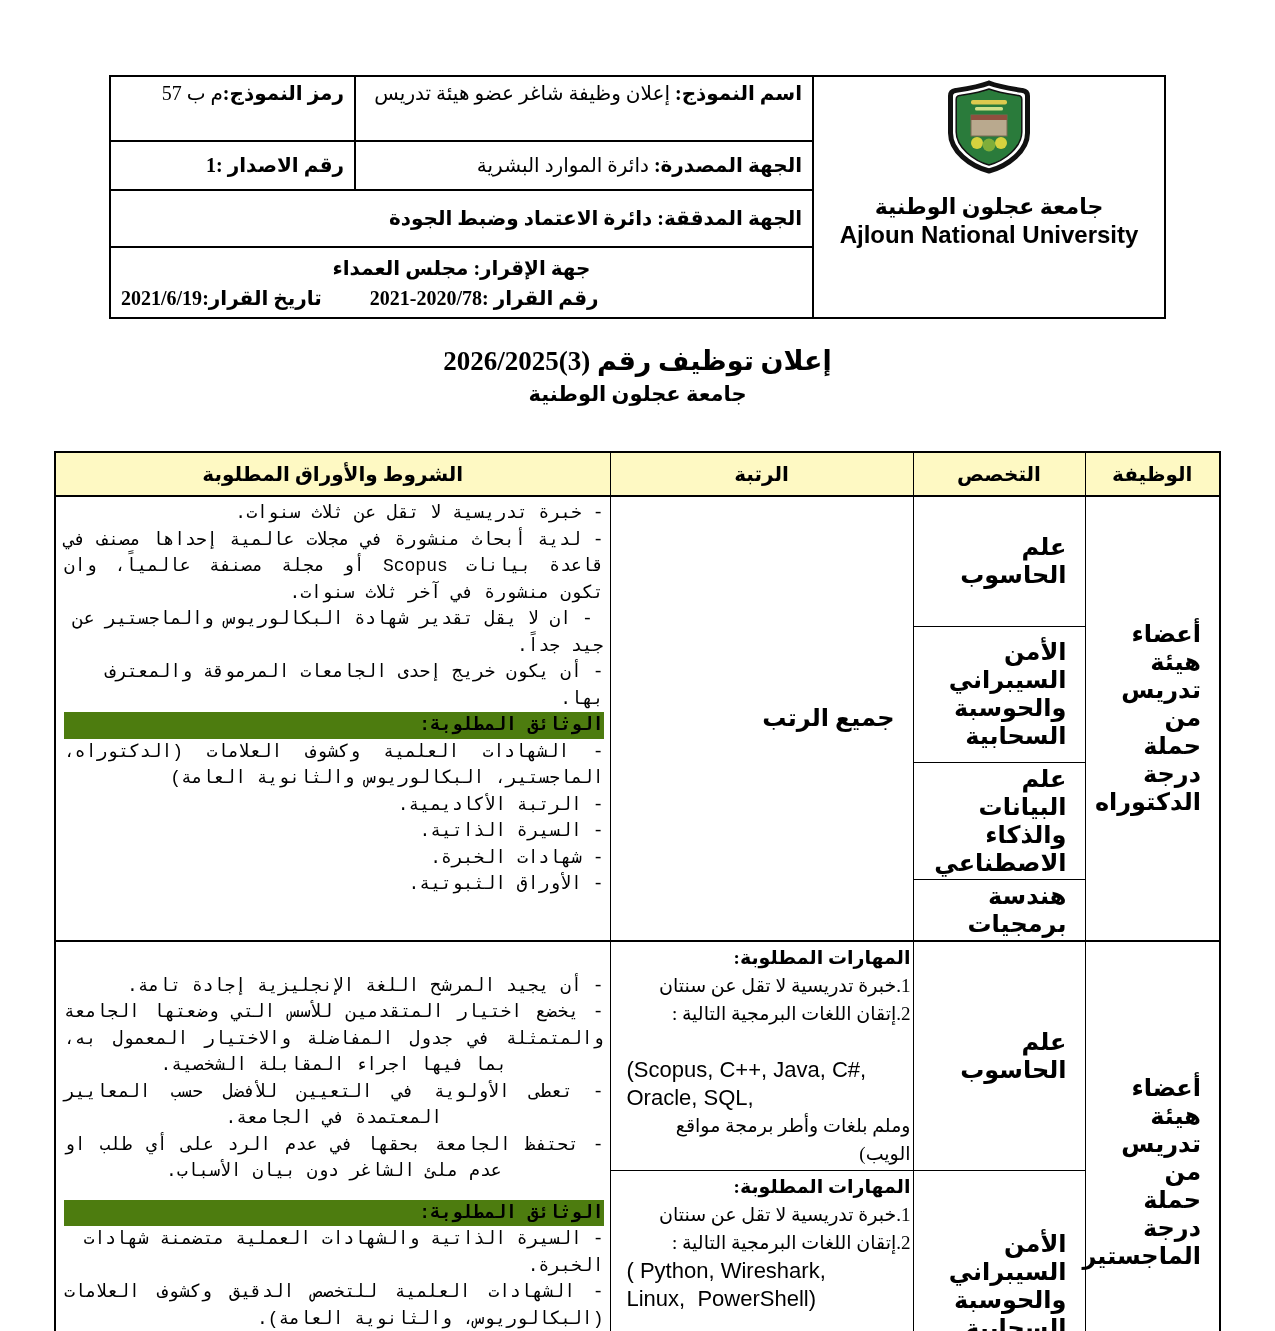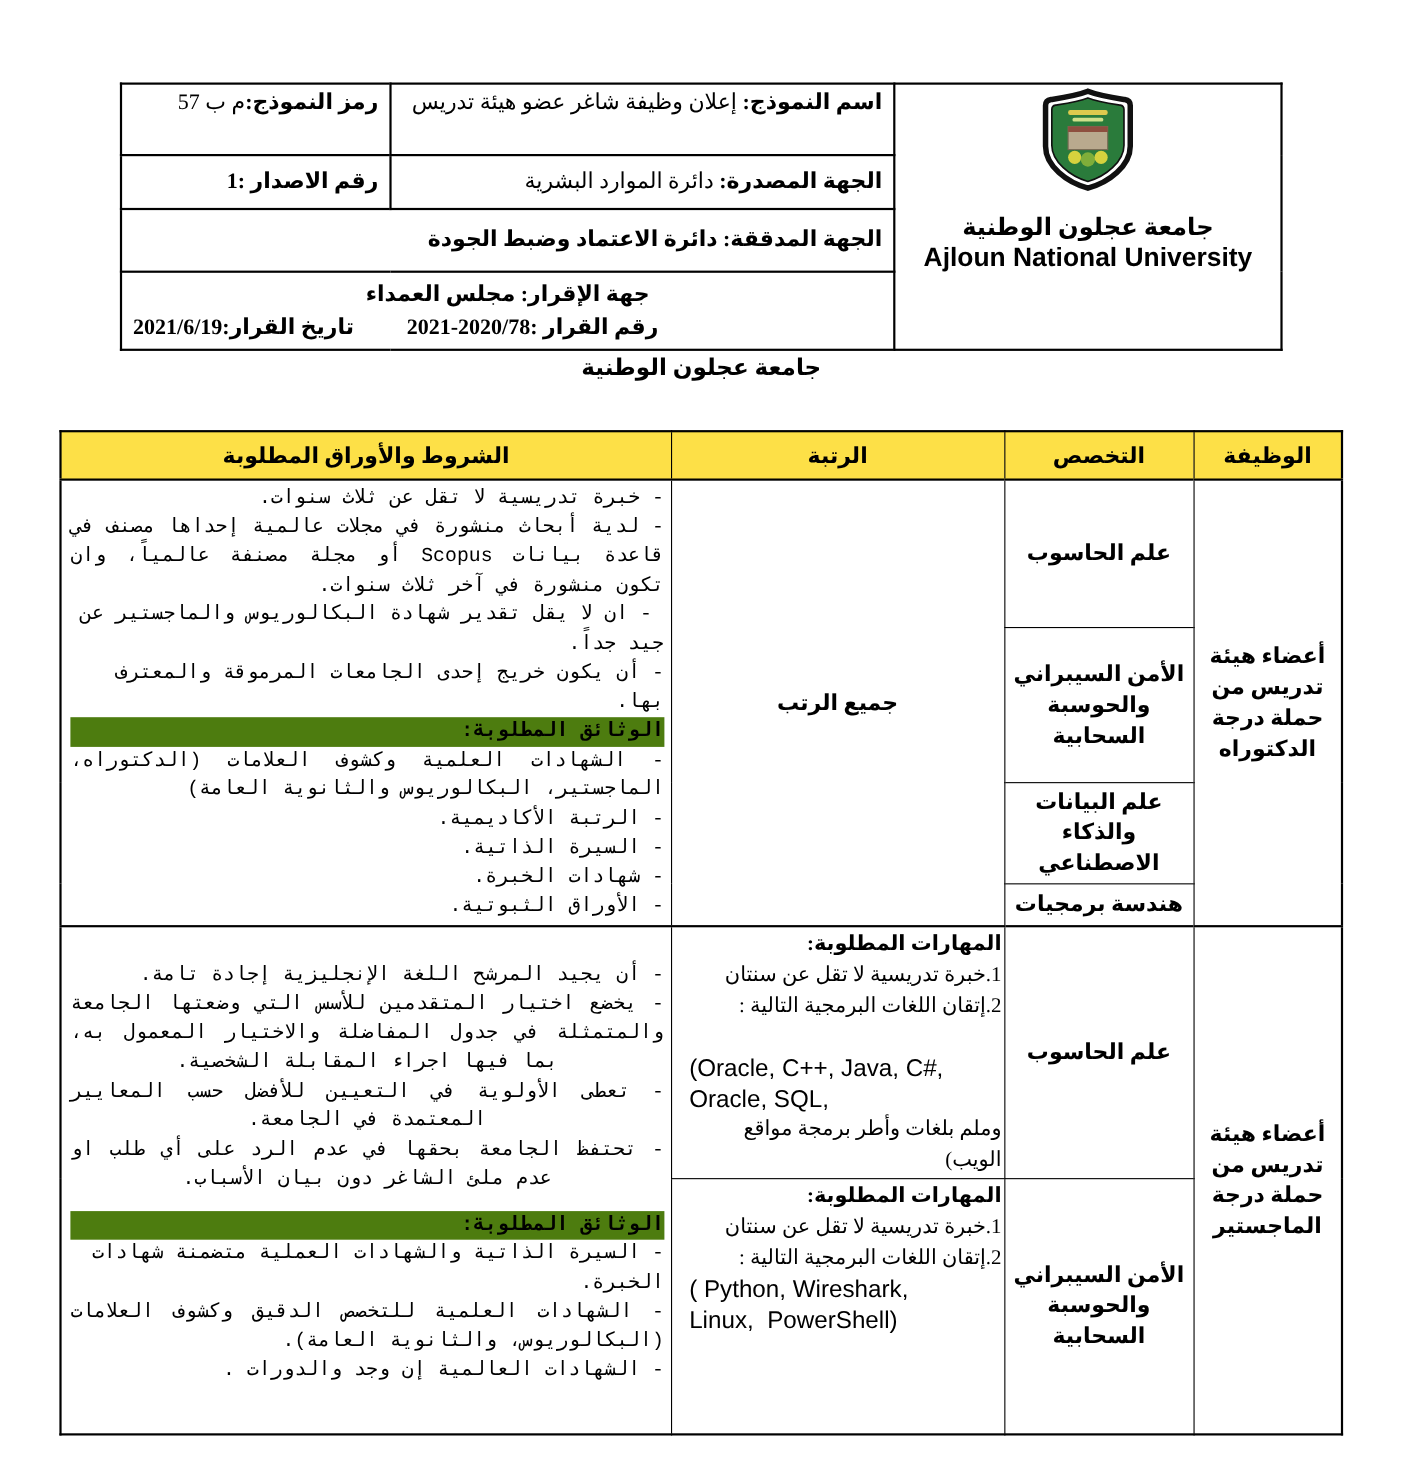--- a/index.html
+++ b/index.html
@@ -24,25 +24,25 @@
   .hgap{display:inline-block;width:48px;}
   .num{direction:ltr;unicode-bidi:isolate;}
   
   .title-block{width:1165px;margin:0 auto;text-align:center;}
   .main-title{font-size:27px;font-weight:bold;margin-top:24px;line-height:36px;}
   .sub-title{font-size:21px;font-weight:bold;line-height:30px;}
   .intro{font-size:20px;line-height:30px;}
   
   .vacancy-table{width:1165px;margin:42px auto 0 auto;border:2px solid #000;}
   .vacancy-table th,.vacancy-table td{border:1px solid #000;vertical-align:middle;}
-  .vacancy-table th{background:#fde047;font-size:20px;font-weight:bold;height:38px;border-bottom:2px solid #000;padding:2px 6px;}
+  .vacancy-table th{background:#fef9c3;font-size:20px;font-weight:bold;height:38px;border-bottom:2px solid #000;padding:2px 6px;}
   .c-pos{width:135px;}.c-spec{width:172px;}.c-rank{width:303px;}.c-req{width:555px;}
   .r1{height:130px;}.r2{height:136px;}.r3{height:76px;}.r4{height:37px;}.r5{height:228px;}.r6{height:233px;}
   .bb2{border-bottom:2px solid #000 !important;}
-  td.center-cell{text-align:center;font-weight:bold;font-size:20px;line-height:28px;padding:2px 0;}
+  td.center-cell{text-align:right;font-weight:bold;font-size:24px;line-height:28px;padding:2px 18px;}
   td.req-cell{vertical-align:top;text-align:right;font-size:18px;padding:3px 6px 3px 8px;font-family:Liberation Mono, monospace;}
   td.skills-cell{vertical-align:top;text-align:right;font-size:19px;padding:2px 2px 2px 4px;}
   .req-cell .line{line-height:26.5px;min-height:26.5px;}
   .skills-cell .line{line-height:28px;min-height:28px;margin-left:12px;}
   .band2-req{padding-top:31px !important;}
   .line.hl{background:#4d7c0f;}
   .line.just{text-align:justify;}
   .line.justc{text-align:justify;text-align-last:center;}
   .line.gap{margin-top:15px;}
   .line.ltr{direction:ltr;text-align:left;font-family:"Liberation Sans","DejaVu Sans",sans-serif;font-size:22px;white-space:nowrap;}
@@ -91,20 +91,21 @@
       <div class="approval-line">جهة الإقرار: مجلس العمداء</div>
       <div class="decision-line">
         <span>رقم القرار :</span><span class="num">2021-2020/78</span><span class="hgap"></span><span>تاريخ القرار:</span><span class="num">2021/6/19</span>
       </div>
     </td>
   </tr>
 </tbody>
   </table>
 
 <div class="title-block">
+  <div class="main-title">إعلان توظيف رقم (3)2026/2025</div>
   <div class="sub-title">جامعة عجلون الوطنية</div>
 </div>
 
 <table class="vacancy-table">
   <colgroup>
       <col class="c-pos">
       <col class="c-spec">
       <col class="c-rank">
       <col class="c-req">
     </colgroup>
@@ -142,21 +143,21 @@
     <td class="center-cell bb2">هندسة برمجيات</td>
   </tr>
   <tr class="r5">
     <td class="center-cell" rowspan="2">أعضاء هيئة تدريس من حملة درجة الماجستير</td>
     <td class="center-cell">علم الحاسوب</td>
     <td class="skills-cell">
           <div class="line b">المهارات المطلوبة:</div>
           <div class="line">1.خبرة تدريسية لا تقل عن سنتان</div>
           <div class="line">2.إتقان اللغات البرمجية التالية :</div>
           <div class="line spacer">&nbsp;</div>
-          <div class="line ltr" dir="ltr">(Oracle, C++, Java, C#,</div>
+          <div class="line ltr" dir="ltr">(Scopus, C++, Java, C#,</div>
           <div class="line ltr" dir="ltr">Oracle, SQL,</div>
           <div class="line">وملم بلغات وأطر برمجة مواقع</div>
           <div class="line">الويب)</div>
         </td>
     <td class="req-cell band2-req" rowspan="2">
           <div class="line">- أن يجيد المرشح اللغة الإنجليزية إجادة تامة.</div>
           <div class="line justc">- يخضع اختيار المتقدمين للأسس التي وضعتها الجامعة والمتمثلة في جدول المفاضلة والاختيار المعمول به، بما فيها اجراء المقابلة الشخصية.</div>
           <div class="line justc">- تعطى الأولوية في التعيين للأفضل حسب المعايير المعتمدة في الجامعة.</div>
           <div class="line justc">- تحتفظ الجامعة بحقها في عدم الرد على أي طلب او عدم ملئ الشاغر دون بيان الأسباب.</div>
           <div class="line b hl gap">الوثائق المطلوبة:</div>

